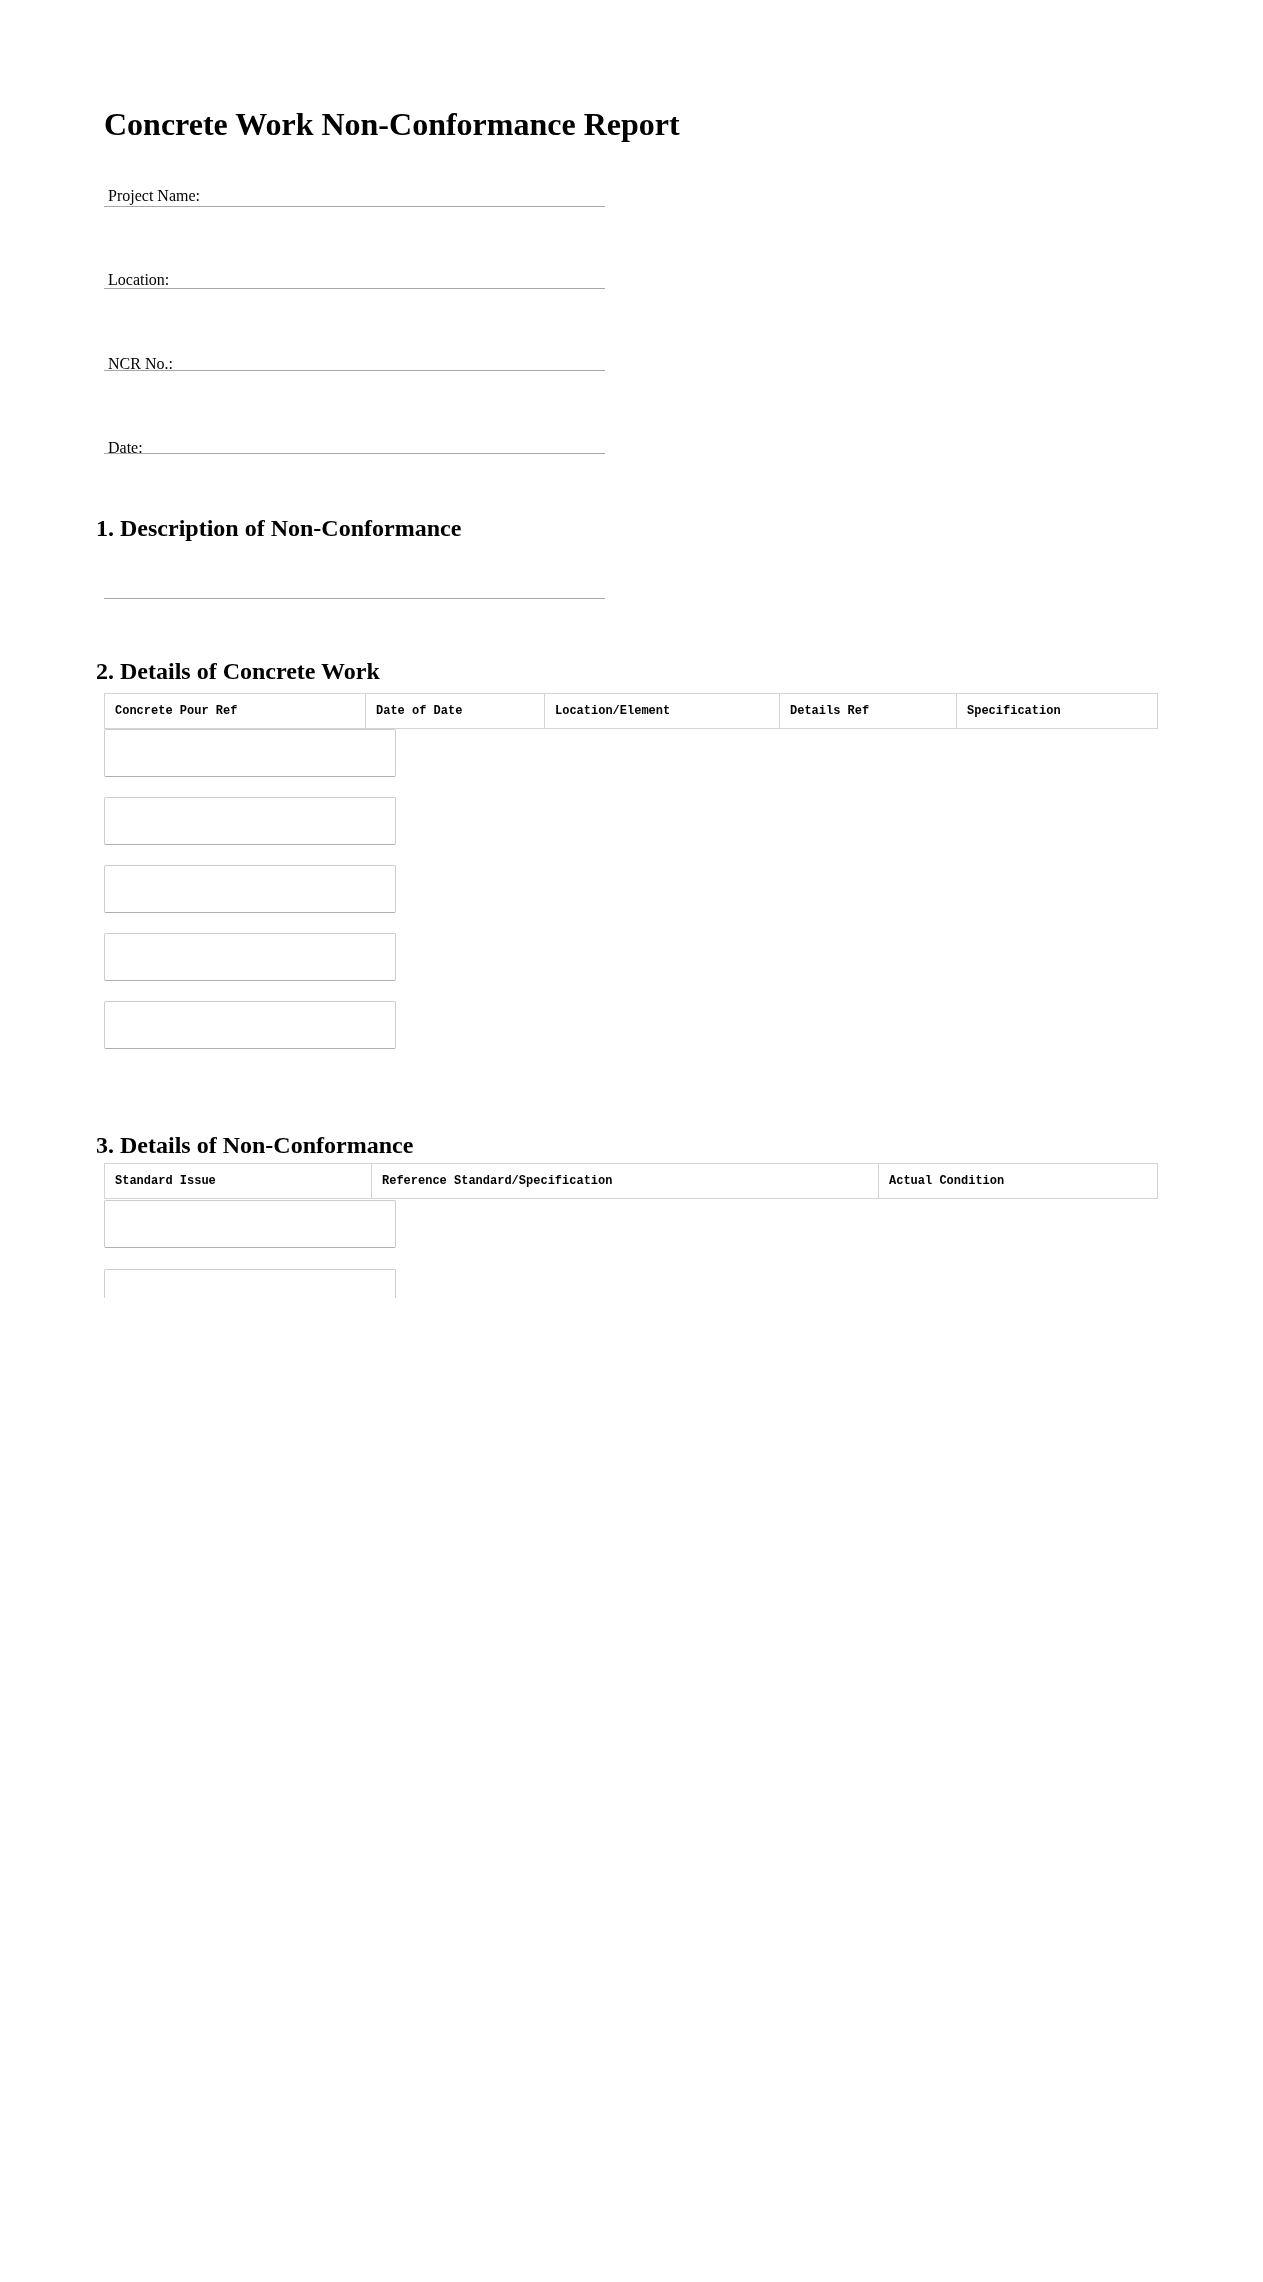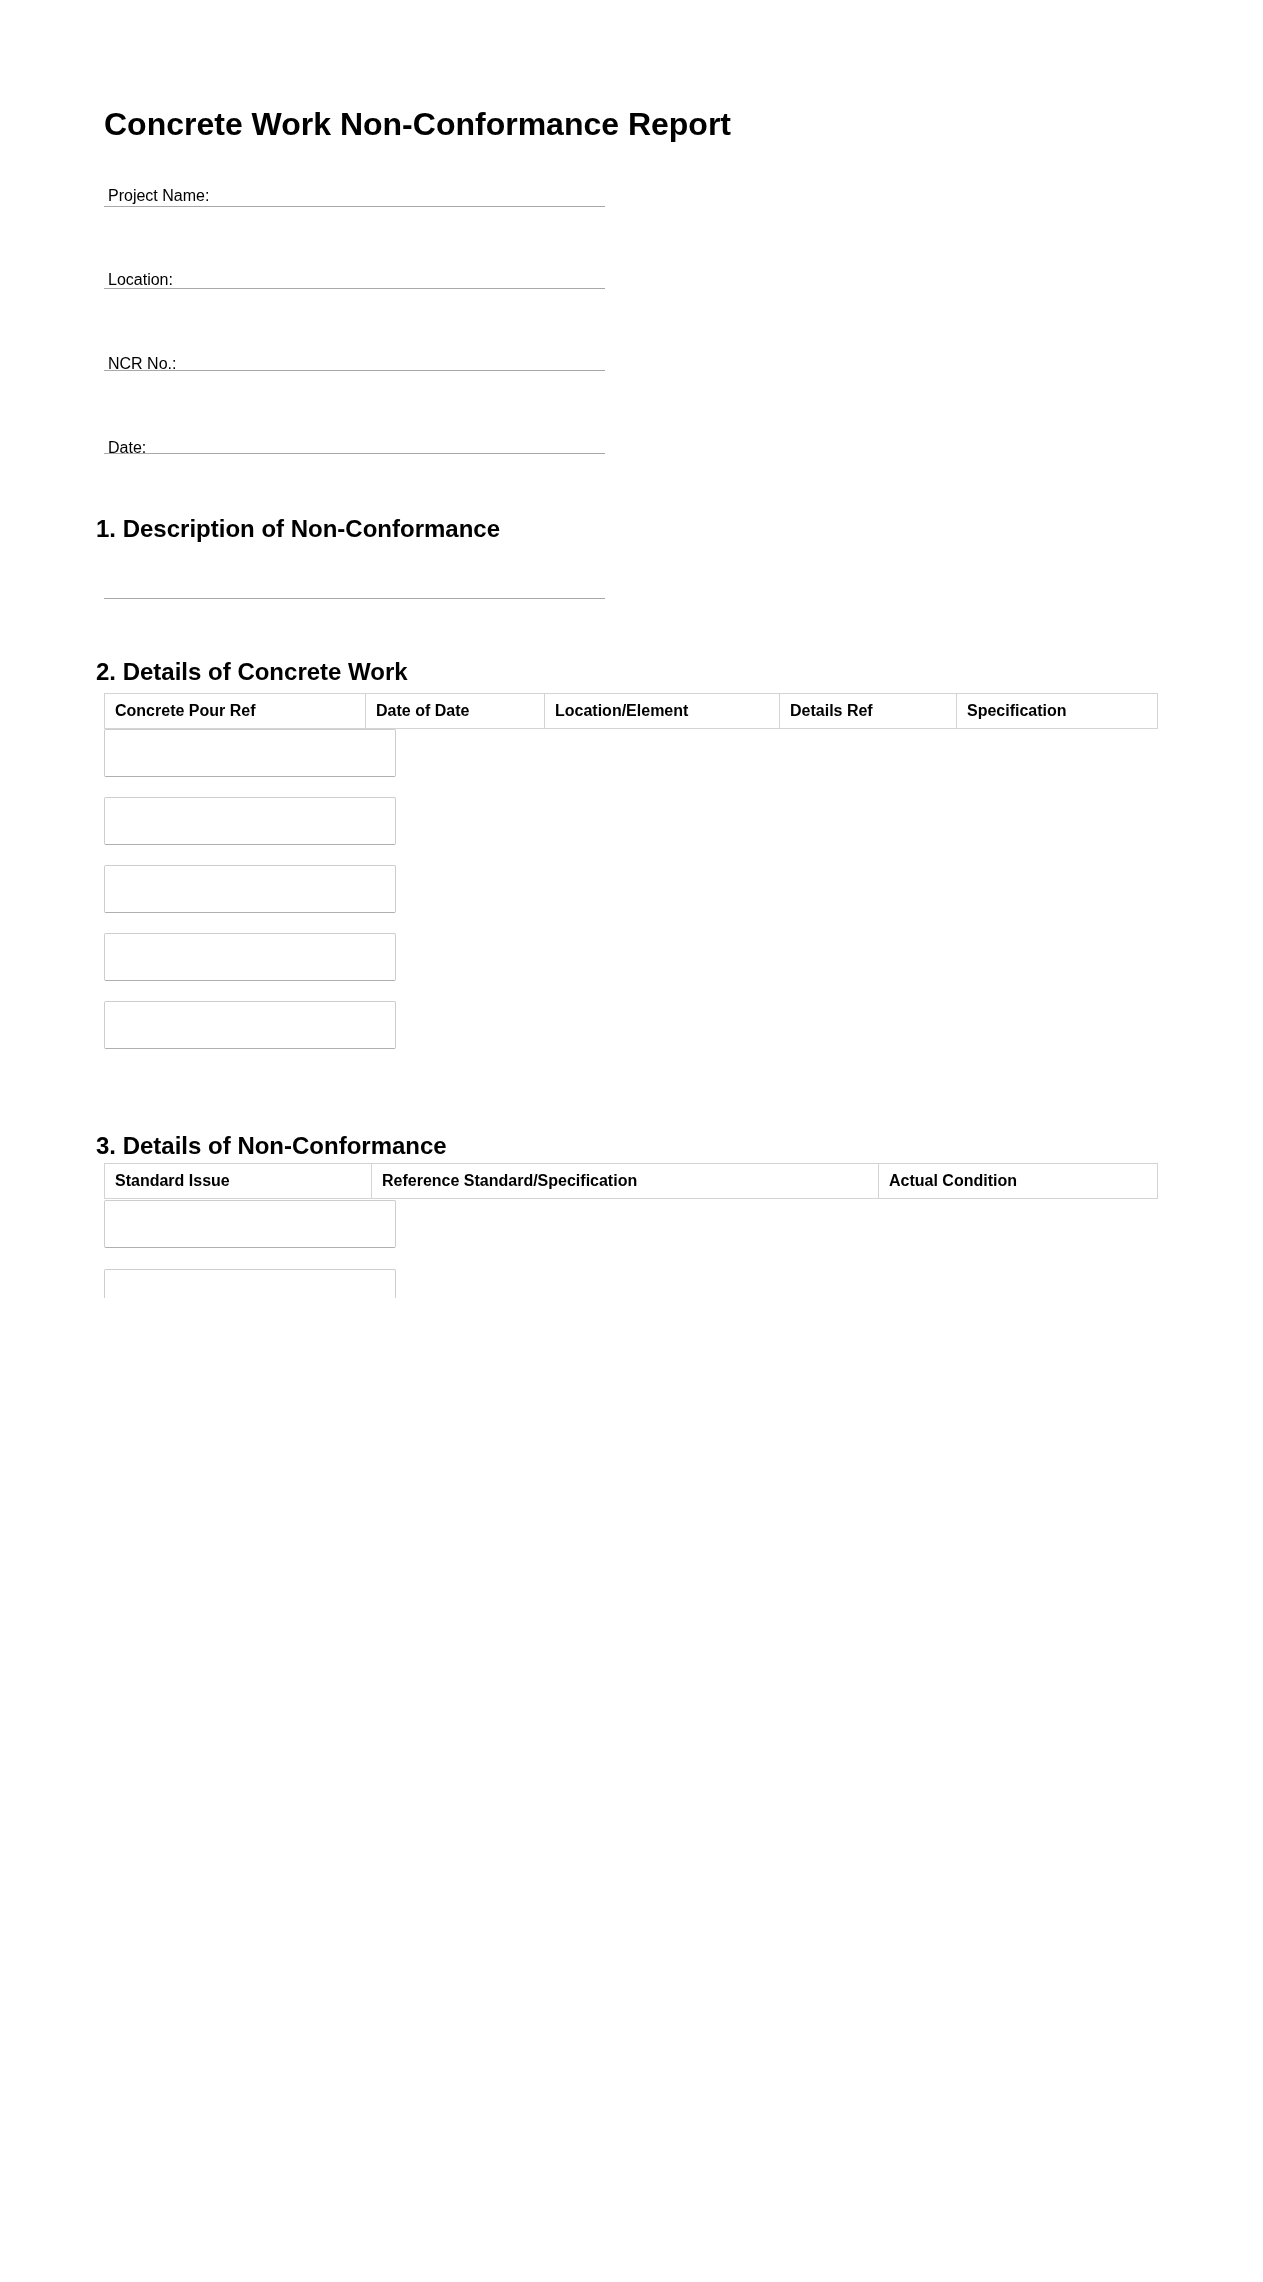--- a/index.html
+++ b/index.html
@@ -1,40 +1,40 @@
 <!DOCTYPE html>
 <html><head>
 <meta charset="utf-8">
 <style>
   html,body{margin:0;padding:0;background:#ffffff;}
   body{
     width:1263px;height:2282px;position:relative;
     font-family:"Liberation Sans",sans-serif;color:#000;
     -webkit-font-smoothing:antialiased;
   }
-  .abs{position:absolute;}
+  .abs{position:absolute;font-family:Liberation Serif, serif;}
   .page-title{left:104px;top:86px;font-size:32px;font-weight:bold;line-height:1.1;white-space:nowrap;}
   .field-label{left:108px;font-size:16px;line-height:1.2;white-space:nowrap;margin-top:40px;}
   .line-input{
     left:104px;width:501px;height:46px;
     border:none;border-bottom:1px solid #a8a8a8;
     background:transparent;outline:none;
     font-family:"Liberation Sans",sans-serif;font-size:16px;color:#000;
     padding:0;display:block;
   }
   .section-heading{left:96px;font-size:24px;font-weight:bold;line-height:1.15;white-space:nowrap;}
   .desc-input{height:57px;}
   table.grid{
     position:absolute;left:104px;border-collapse:collapse;table-layout:fixed;
     width:1053px;
   }
   table.grid th{
     border:1px solid #d4d4d4;height:34px;
-    font-size:16px;font-weight:bold;text-align:left;
-    padding:0 4px 0 10px;vertical-align:middle;white-space:nowrap;overflow:hidden;
+    font-size:12px;font-weight:bold;text-align:left;
+    padding:0 4px 0 10px;vertical-align:middle;white-space:nowrap;overflow:hidden;font-family:Liberation Mono, monospace;
   }
   .cell-input{
     position:absolute;left:104px;width:278px;height:46px;
     border:1px solid #cdcdcd;border-bottom-color:#b0b0b0;border-radius:2px;
     background:#fff;outline:none;
     font-family:"Liberation Sans",sans-serif;font-size:16px;color:#000;
     padding:0 6px;box-sizing:content-box;
   }
   .clip-wrap{
     position:absolute;left:104px;top:1269px;width:300px;height:29px;overflow:hidden;

